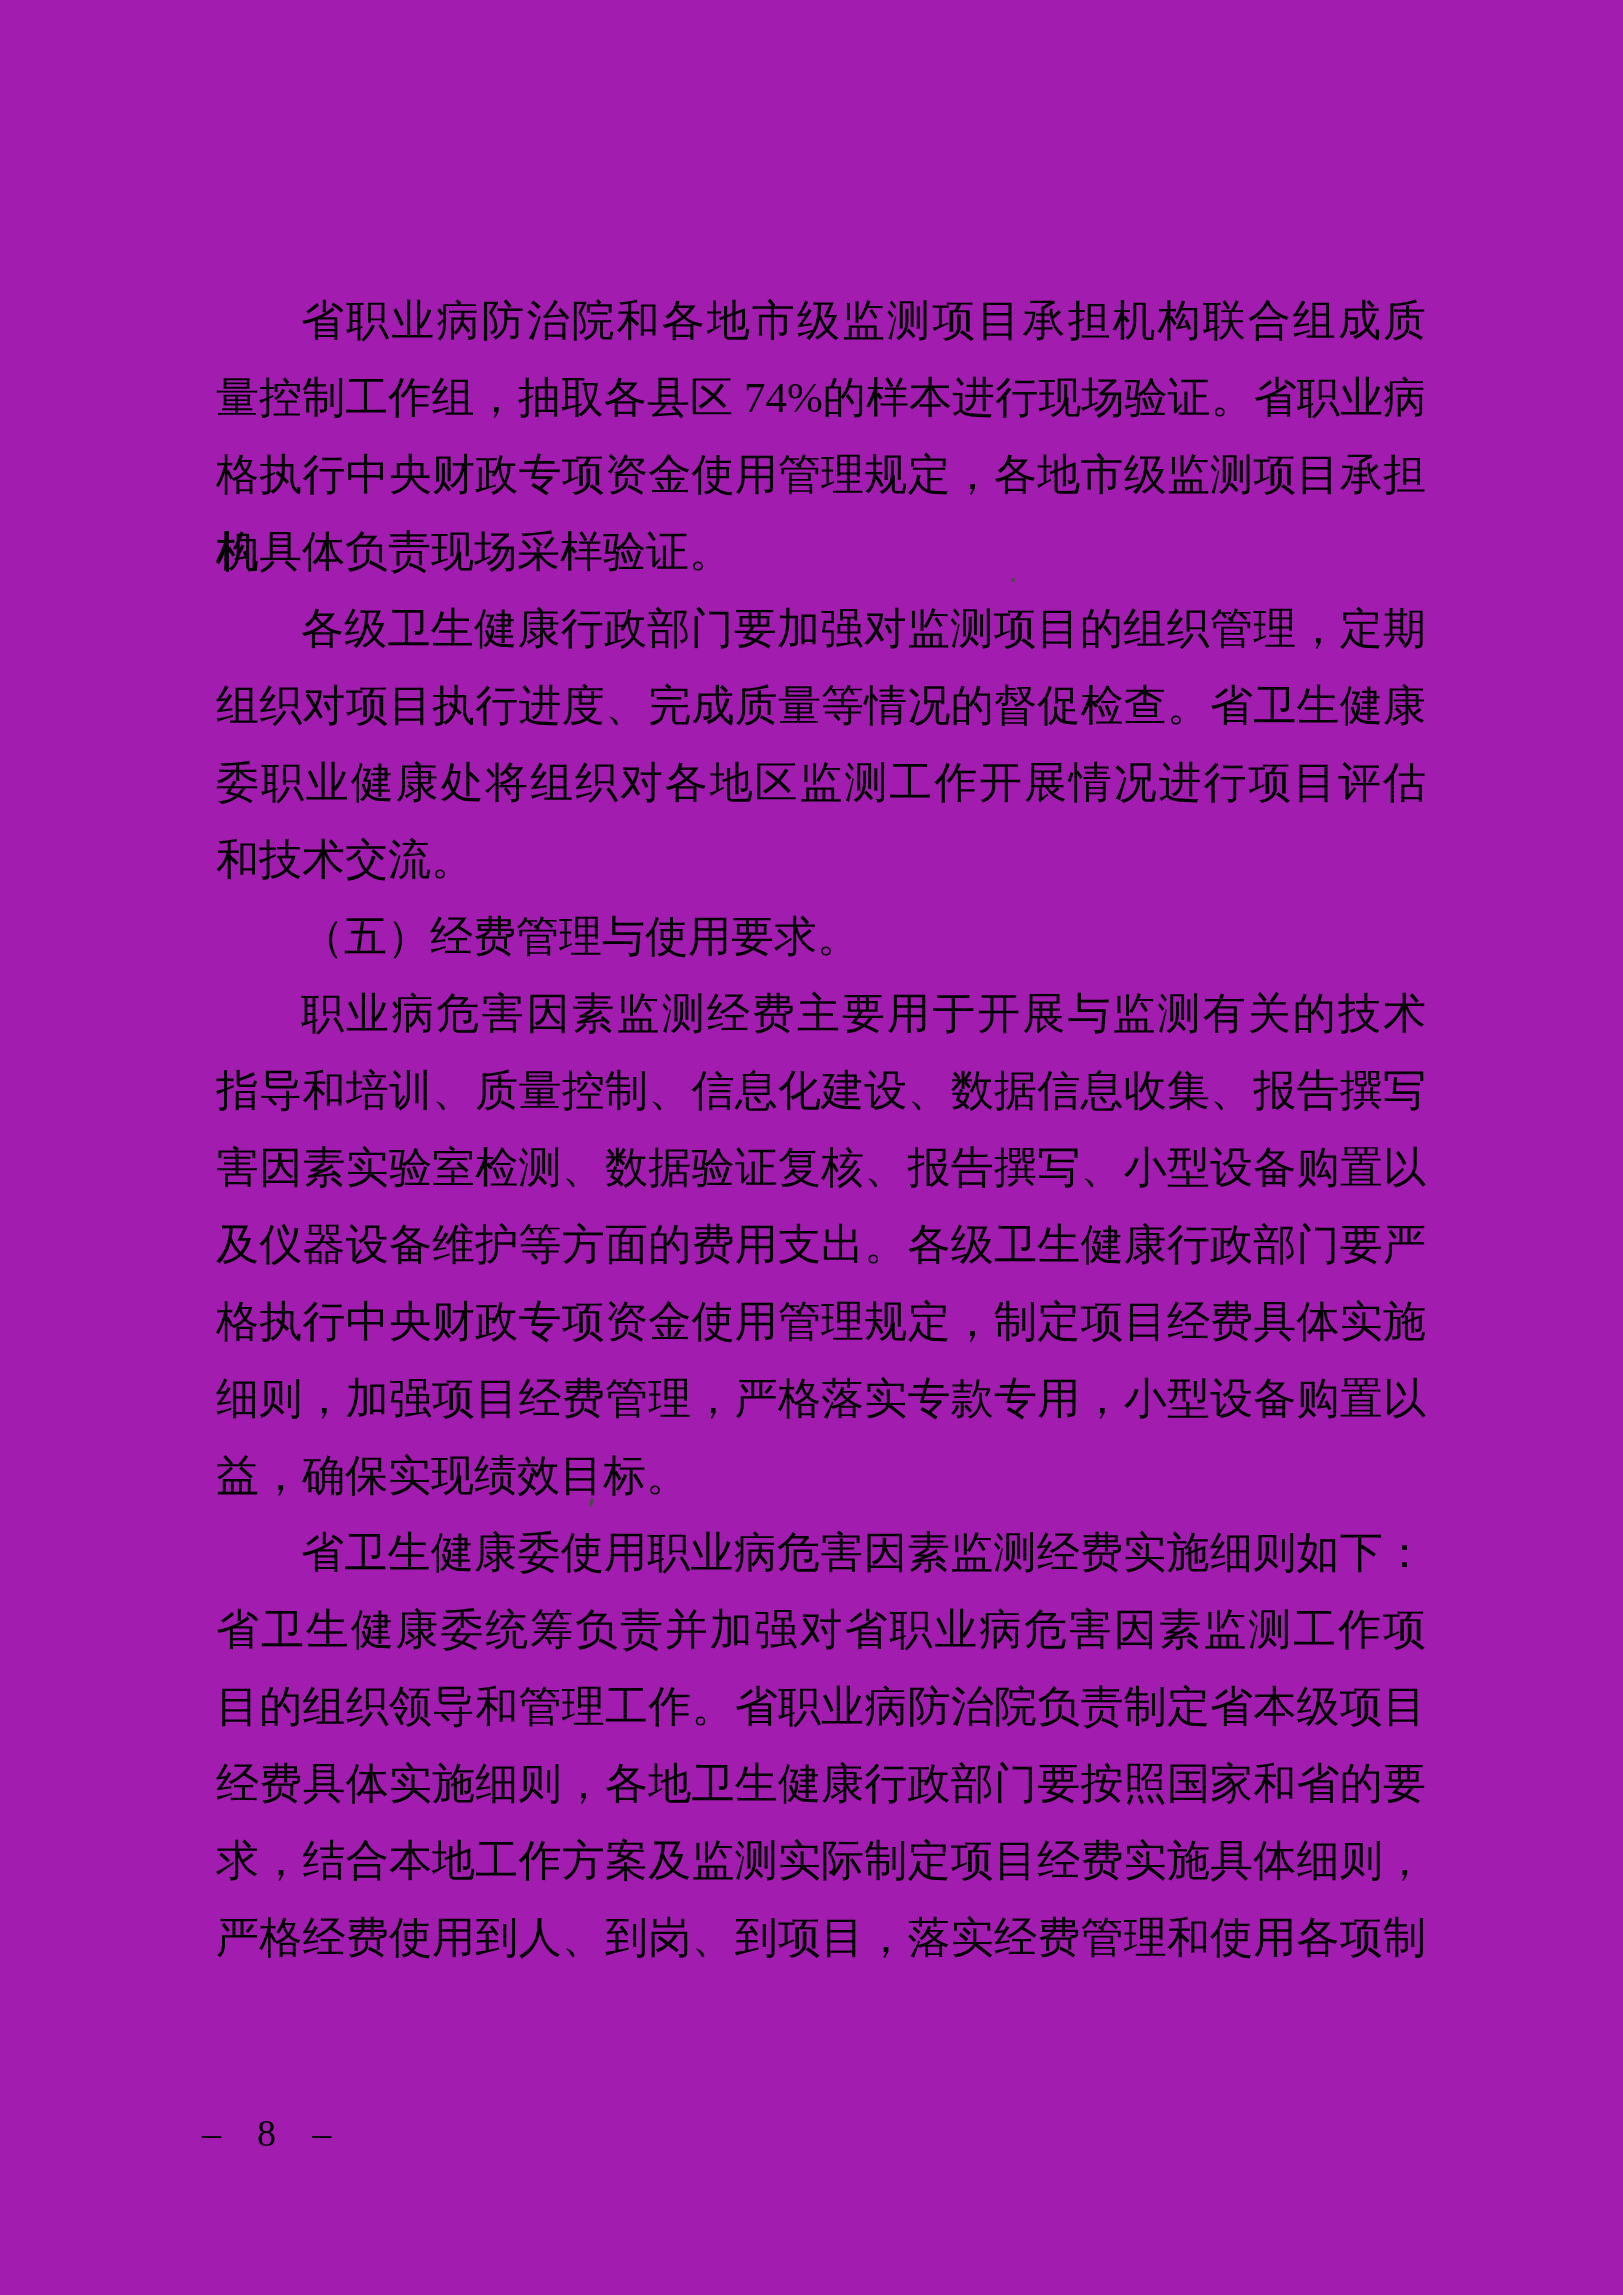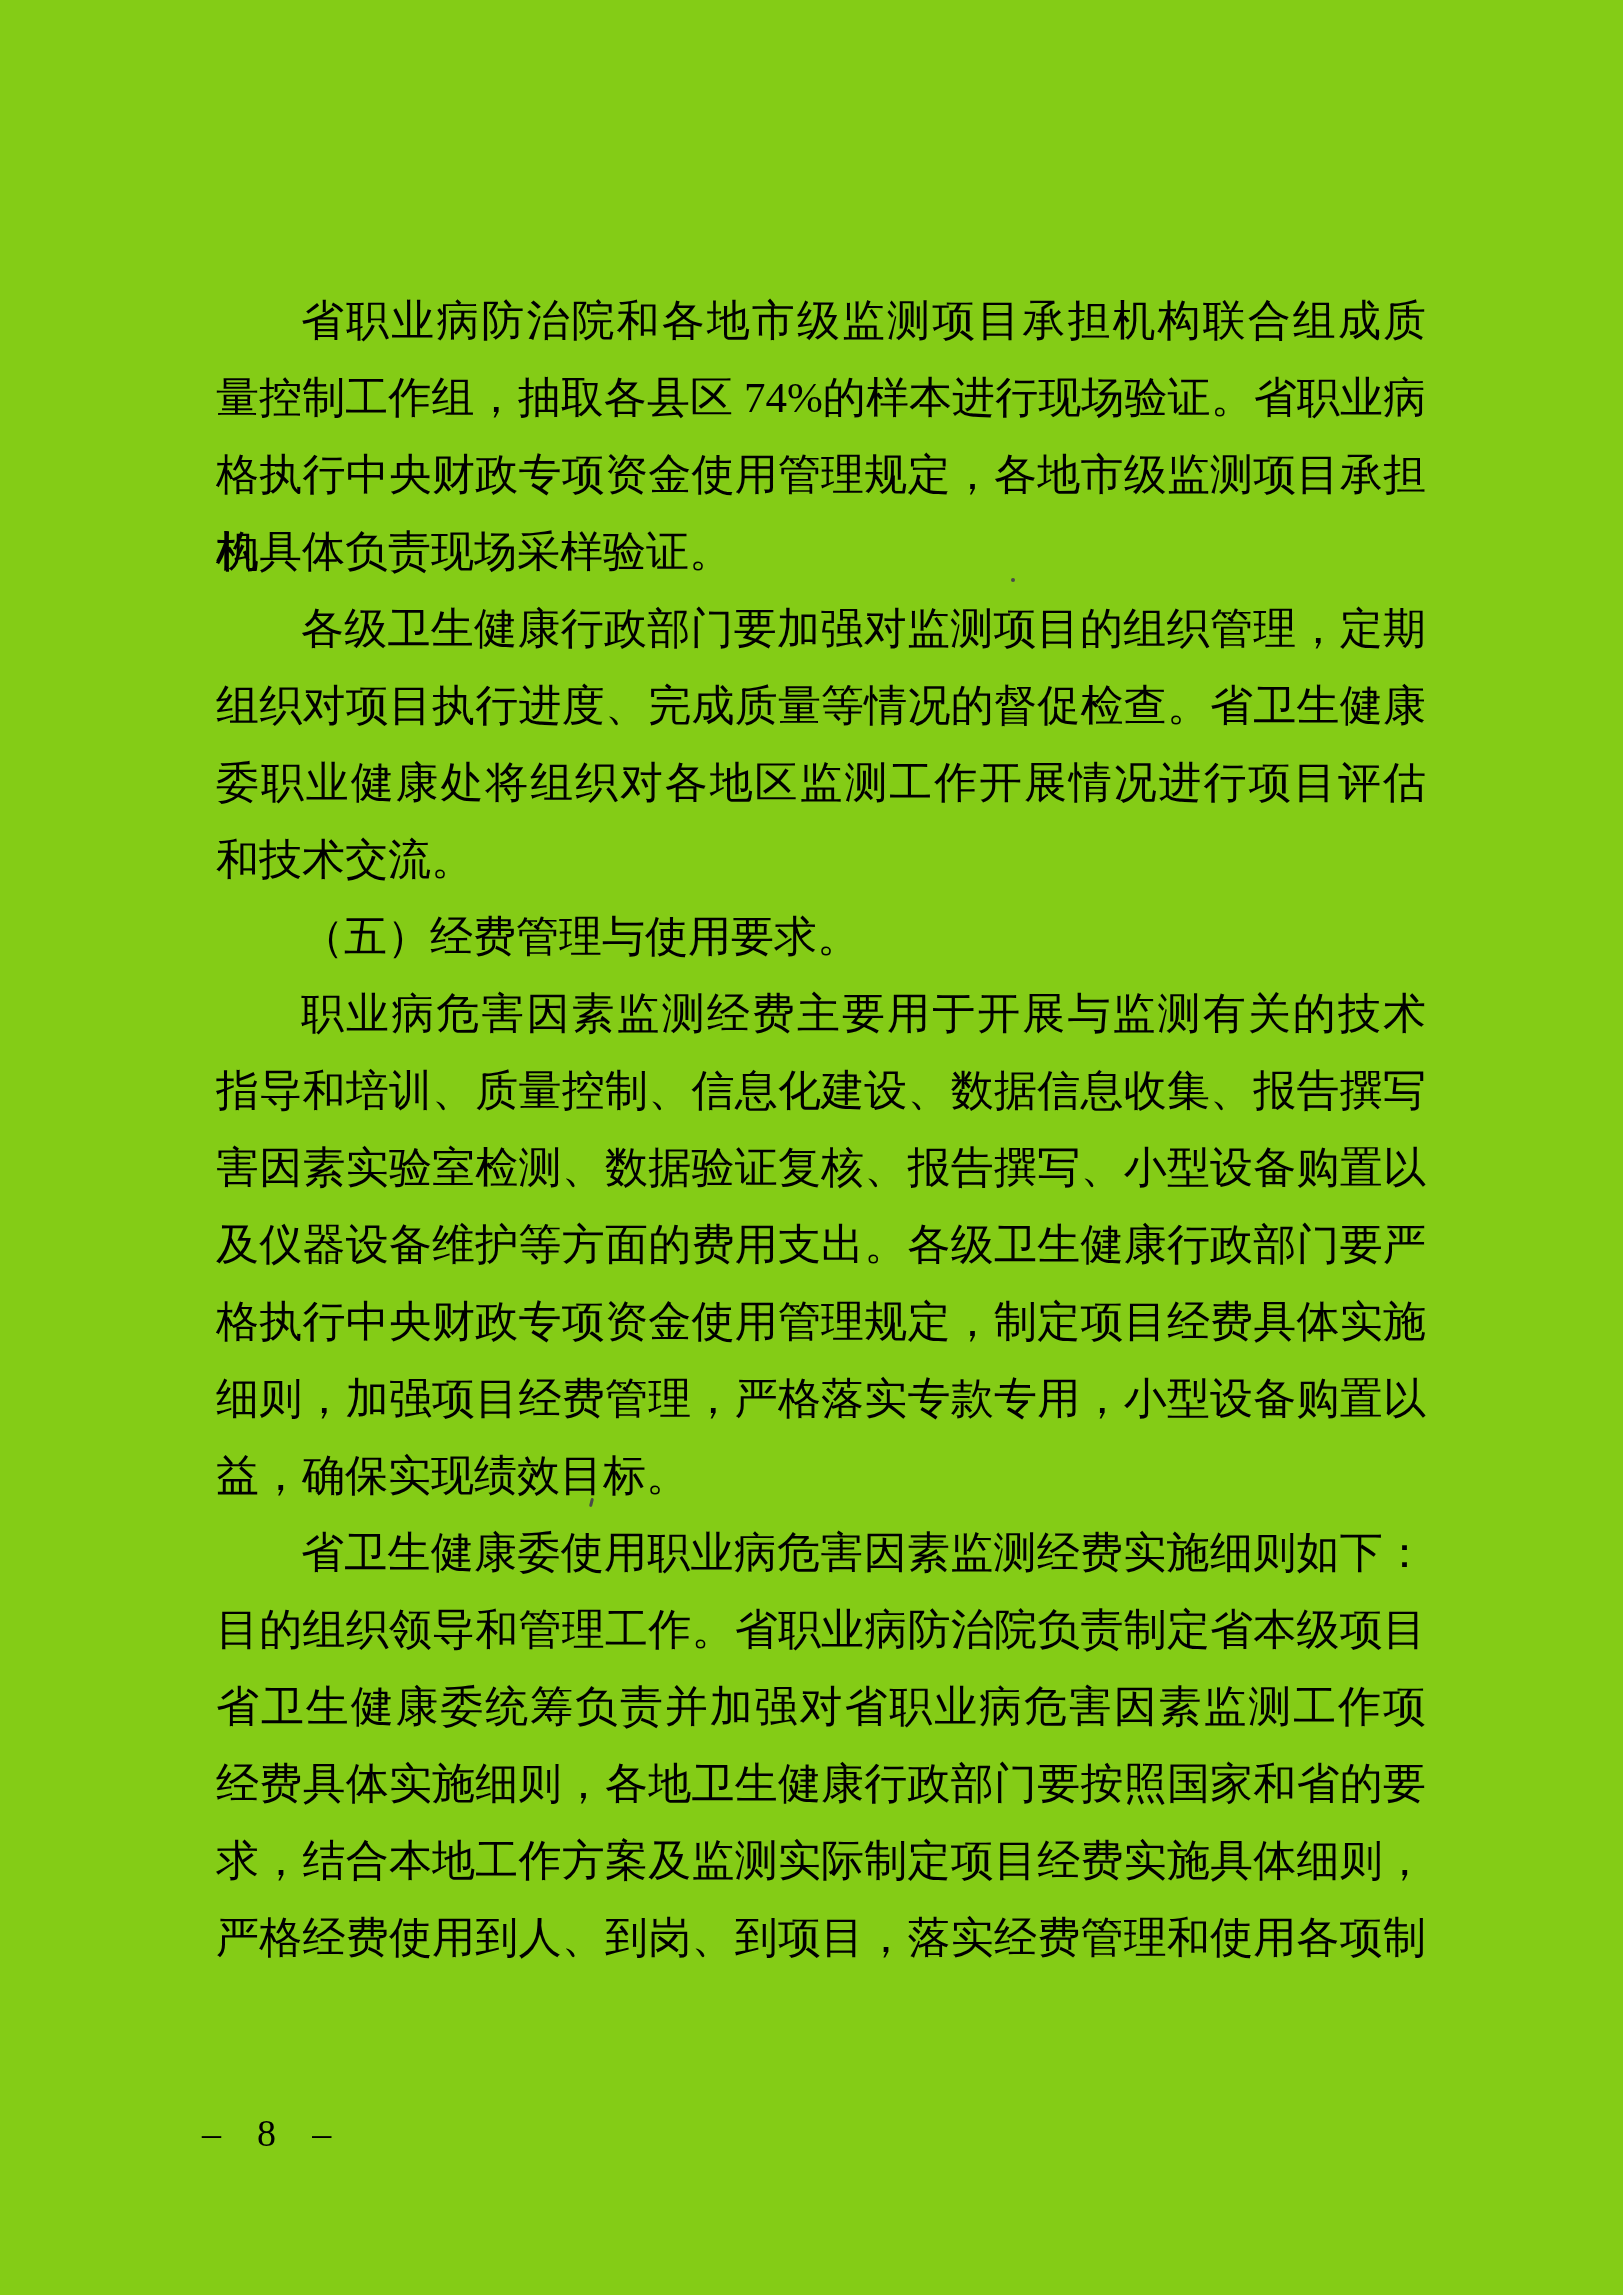--- a/index.html
+++ b/index.html
@@ -8,21 +8,21 @@
     height: 2295px;
     background: #ffffff;
     position: relative;
     font-family: "Liberation Serif", "DejaVu Serif", serif;
     color: #000000;
     overflow: hidden;
   }
   .page {
     position: absolute;
     inset: 0;
-    background: #84cc16;
+    background: #a21caf;
   }
   .text-block {
     position: absolute;
     left: 216px;
     top: 282px;
     width: 1210px;
   }
   .ln {
     margin: 0;
     font-size: 43px;
@@ -73,22 +73,22 @@
     <p class="ln short">和技术交流。</p>
     <p class="ln ind short">（五）经费管理与使用要求。</p>
     <p class="ln ind">职业病危害因素监测经费主要用于开展与监测有关的技术</p>
     <p class="ln">指导和培训、质量控制、信息化建设、数据信息收集、报告撰写</p>
     <p class="ln">害因素实验室检测、数据验证复核、报告撰写、小型设备购置以</p>
     <p class="ln">及仪器设备维护等方面的费用支出。各级卫生健康行政部门要严</p>
     <p class="ln">格执行中央财政专项资金使用管理规定，制定项目经费具体实施</p>
     <p class="ln">细则，加强项目经费管理，严格落实专款专用，小型设备购置以</p>
     <p class="ln short">益，确保实现绩效目标。</p>
     <p class="ln ind">省卫生健康委使用职业病危害因素监测经费实施细则如下：</p>
+    <p class="ln">省卫生健康委统筹负责并加强对省职业病危害因素监测工作项</p>
     <p class="ln">目的组织领导和管理工作。省职业病防治院负责制定省本级项目</p>
-    <p class="ln">省卫生健康委统筹负责并加强对省职业病危害因素监测工作项</p>
     <p class="ln">经费具体实施细则，各地卫生健康行政部门要按照国家和省的要</p>
     <p class="ln">求，结合本地工作方案及监测实际制定项目经费实施具体细则，</p>
     <p class="ln">严格经费使用到人、到岗、到项目，落实经费管理和使用各项制</p>
   </main>
 
   <div class="speck speck-a"></div>
   <div class="speck speck-b"></div>
 
   <footer class="footer">
     <span>– 8 –</span>

